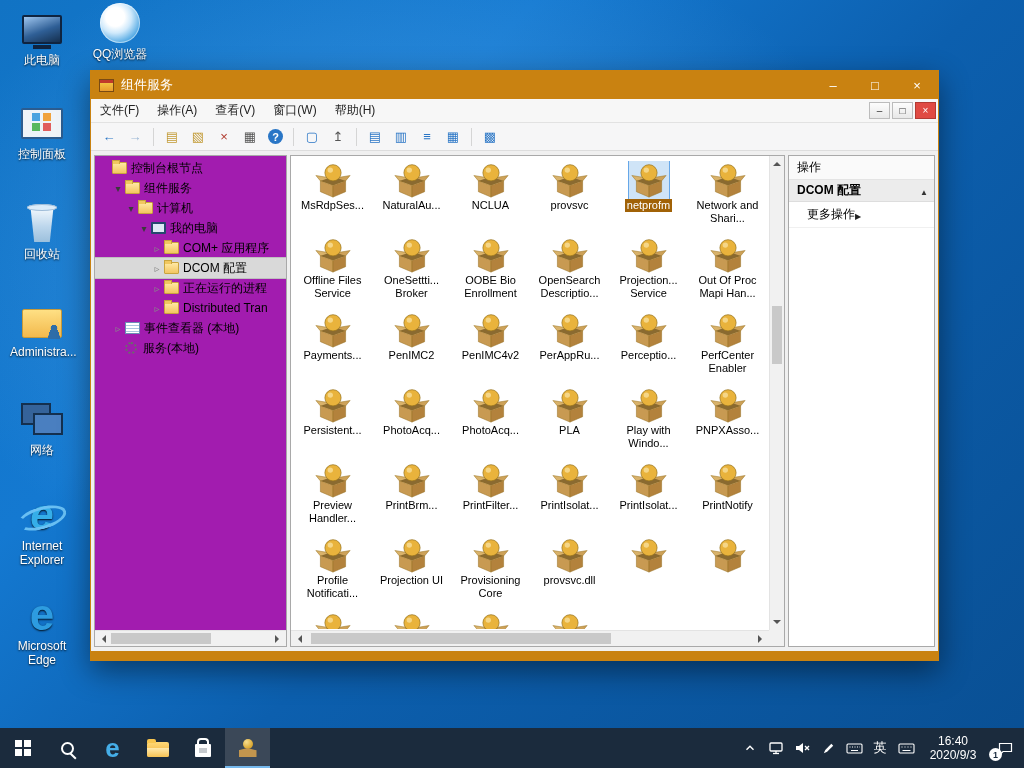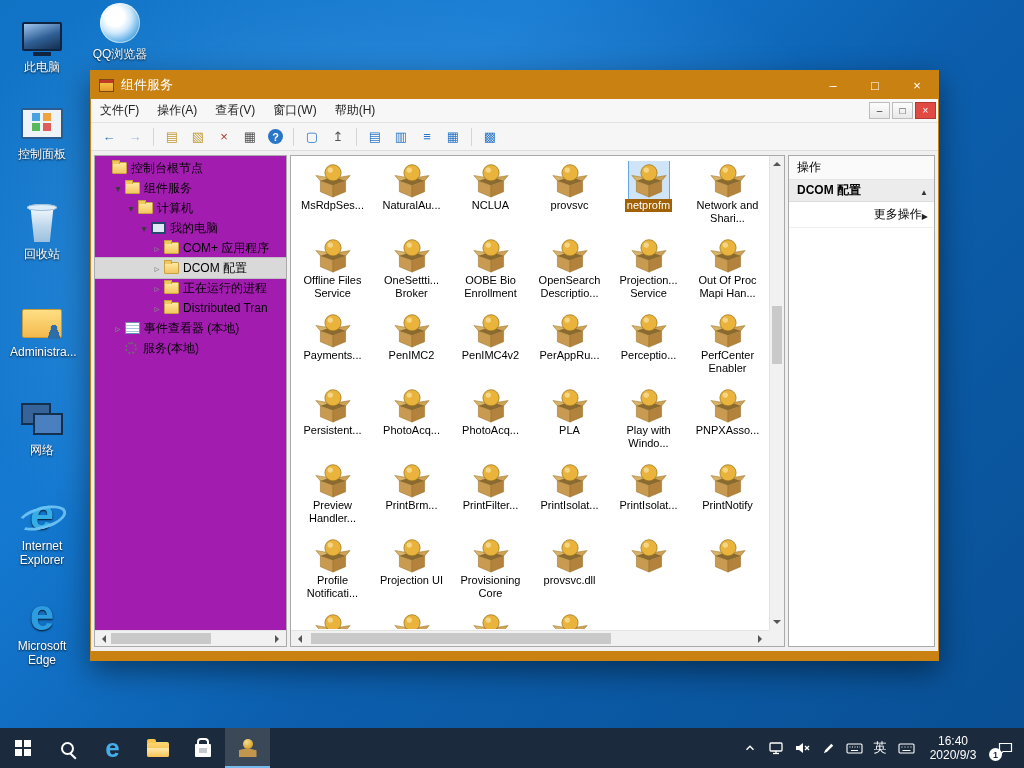--- a/index.html
+++ b/index.html
@@ -6,21 +6,21 @@
 html,body{width:1024px;height:768px;overflow:hidden;font-family:"Liberation Sans","DejaVu Sans",sans-serif}
 body{position:relative;background:
  radial-gradient(700px 500px at 40% 35%, rgba(90,170,235,.55), rgba(0,0,0,0) 70%),
  linear-gradient(135deg,#1173c4 0%,#1479d1 30%,#0c5fae 55%,#094f93 100%);}
 
 
 .desktop-icon{position:absolute;width:64px;display:flex;flex-direction:column;align-items:center;gap:3px;
  color:#fff;font-size:12px;text-align:center;text-shadow:0 1px 2px rgba(0,0,0,.85)}
 .dlabel{max-width:64px;line-height:14px}
 .dart{width:46px;height:42px;position:relative;display:flex;align-items:center;justify-content:center}
-.pos-this-pc{left:10px;top:15px}.pos-qq-browser{left:88px;top:2px}.pos-control-panel{left:10px;top:102px}
+.pos-this-pc{left:10px;top:8px}.pos-qq-browser{left:88px;top:2px}.pos-control-panel{left:10px;top:102px}
 .pos-recycle-bin{left:10px;top:202px}.pos-admin-folder{left:10px;top:300px}.pos-network{left:10px;top:398px}
 .pos-internet-explorer{left:10px;top:494px}.pos-microsoft-edge{left:10px;top:594px}
 .art-this-pc::before{content:"";width:36px;height:25px;background:linear-gradient(160deg,#9fc6ef,#2f5f96 55%,#152f4e);border:2px solid #0f2440;border-radius:2px}
 .art-this-pc::after{content:"";position:absolute;bottom:1px;width:18px;height:4px;background:#0f2440}
 .art-qq-browser::before{content:"";width:40px;height:40px;border-radius:50%;
  background:radial-gradient(circle at 38% 35%,#ffffff 26%,#cfe9fb 45%,#3f9fe0 78%,#1b72b8 100%);
  box-shadow:inset 0 0 0 1px rgba(255,255,255,.5)}
 .art-control-panel::before{content:"";width:38px;height:27px;background:#eef3f8;border:2px solid #2c5c8f;border-radius:2px}
 .art-control-panel::after{content:"";position:absolute;width:8px;height:8px;left:13px;top:11px;background:#4aa3e0;
  box-shadow:11px 0 0 #f0a23c,0 10px 0 #58b85c,11px 10px 0 #e05d5d}
@@ -105,21 +105,21 @@
 .tri-r{border-left-color:#555;margin-right:3px}
 .tri-u{border-bottom-color:#555;margin-top:-2px}
 .tri-d{border-top-color:#555;margin-bottom:-2px}
 
 
 .actions-pane{width:147px;background:#fff;border:1px solid #a9a9a9;font-size:12px;color:#000;overflow:hidden}
 .ap-title{height:24px;line-height:23px;padding-left:8px;background:#fafafa;border-bottom:1px solid #e4e4e4}
 .ap-group{height:22px;display:flex;justify-content:space-between;align-items:center;padding:0 6px 0 8px;
  background:#ececec;font-weight:bold;border-bottom:1px solid #ddd}
 .ap-collapse::before{content:"▲";font-size:8px;color:#333}
-.ap-more{height:26px;display:flex;justify-content:flex-end;align-items:center;padding:0 6px 0 18px;border-bottom:1px solid #f0f0f0}
+.ap-more{height:26px;display:flex;justify-content:flex-start;align-items:center;padding:0 6px 0 18px;border-bottom:1px solid #f0f0f0}
 .ap-arrow::before{content:"▶";font-size:8px;color:#222}
 
 
 .taskbar{position:absolute;left:0;right:0;bottom:0;height:40px;background:#1b2b3d;display:flex;align-items:stretch;z-index:50}
 .tb-apps{display:flex}
 .tb-app{width:45px;display:flex;align-items:center;justify-content:center;position:relative}
 .tb-app.active{background:rgba(255,255,255,.14);box-shadow:inset 0 -2px 0 #76b9ed}
 .tb-art{position:relative;display:flex;align-items:center;justify-content:center}
 .app-start .tb-art{width:16px;height:16px}
 .app-start .tb-art::before{content:"";position:absolute;top:0;left:0;width:7px;height:7px;background:#fff;

